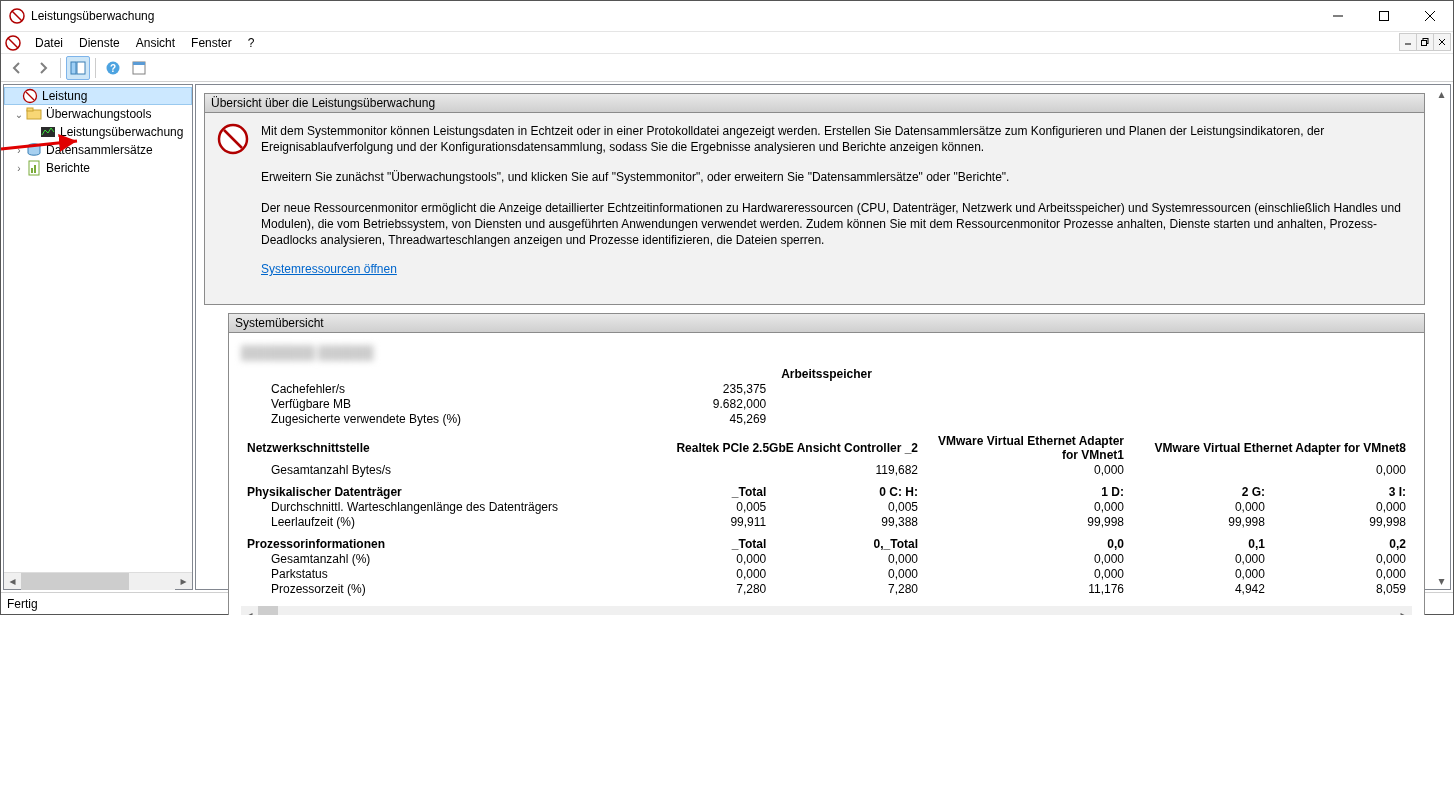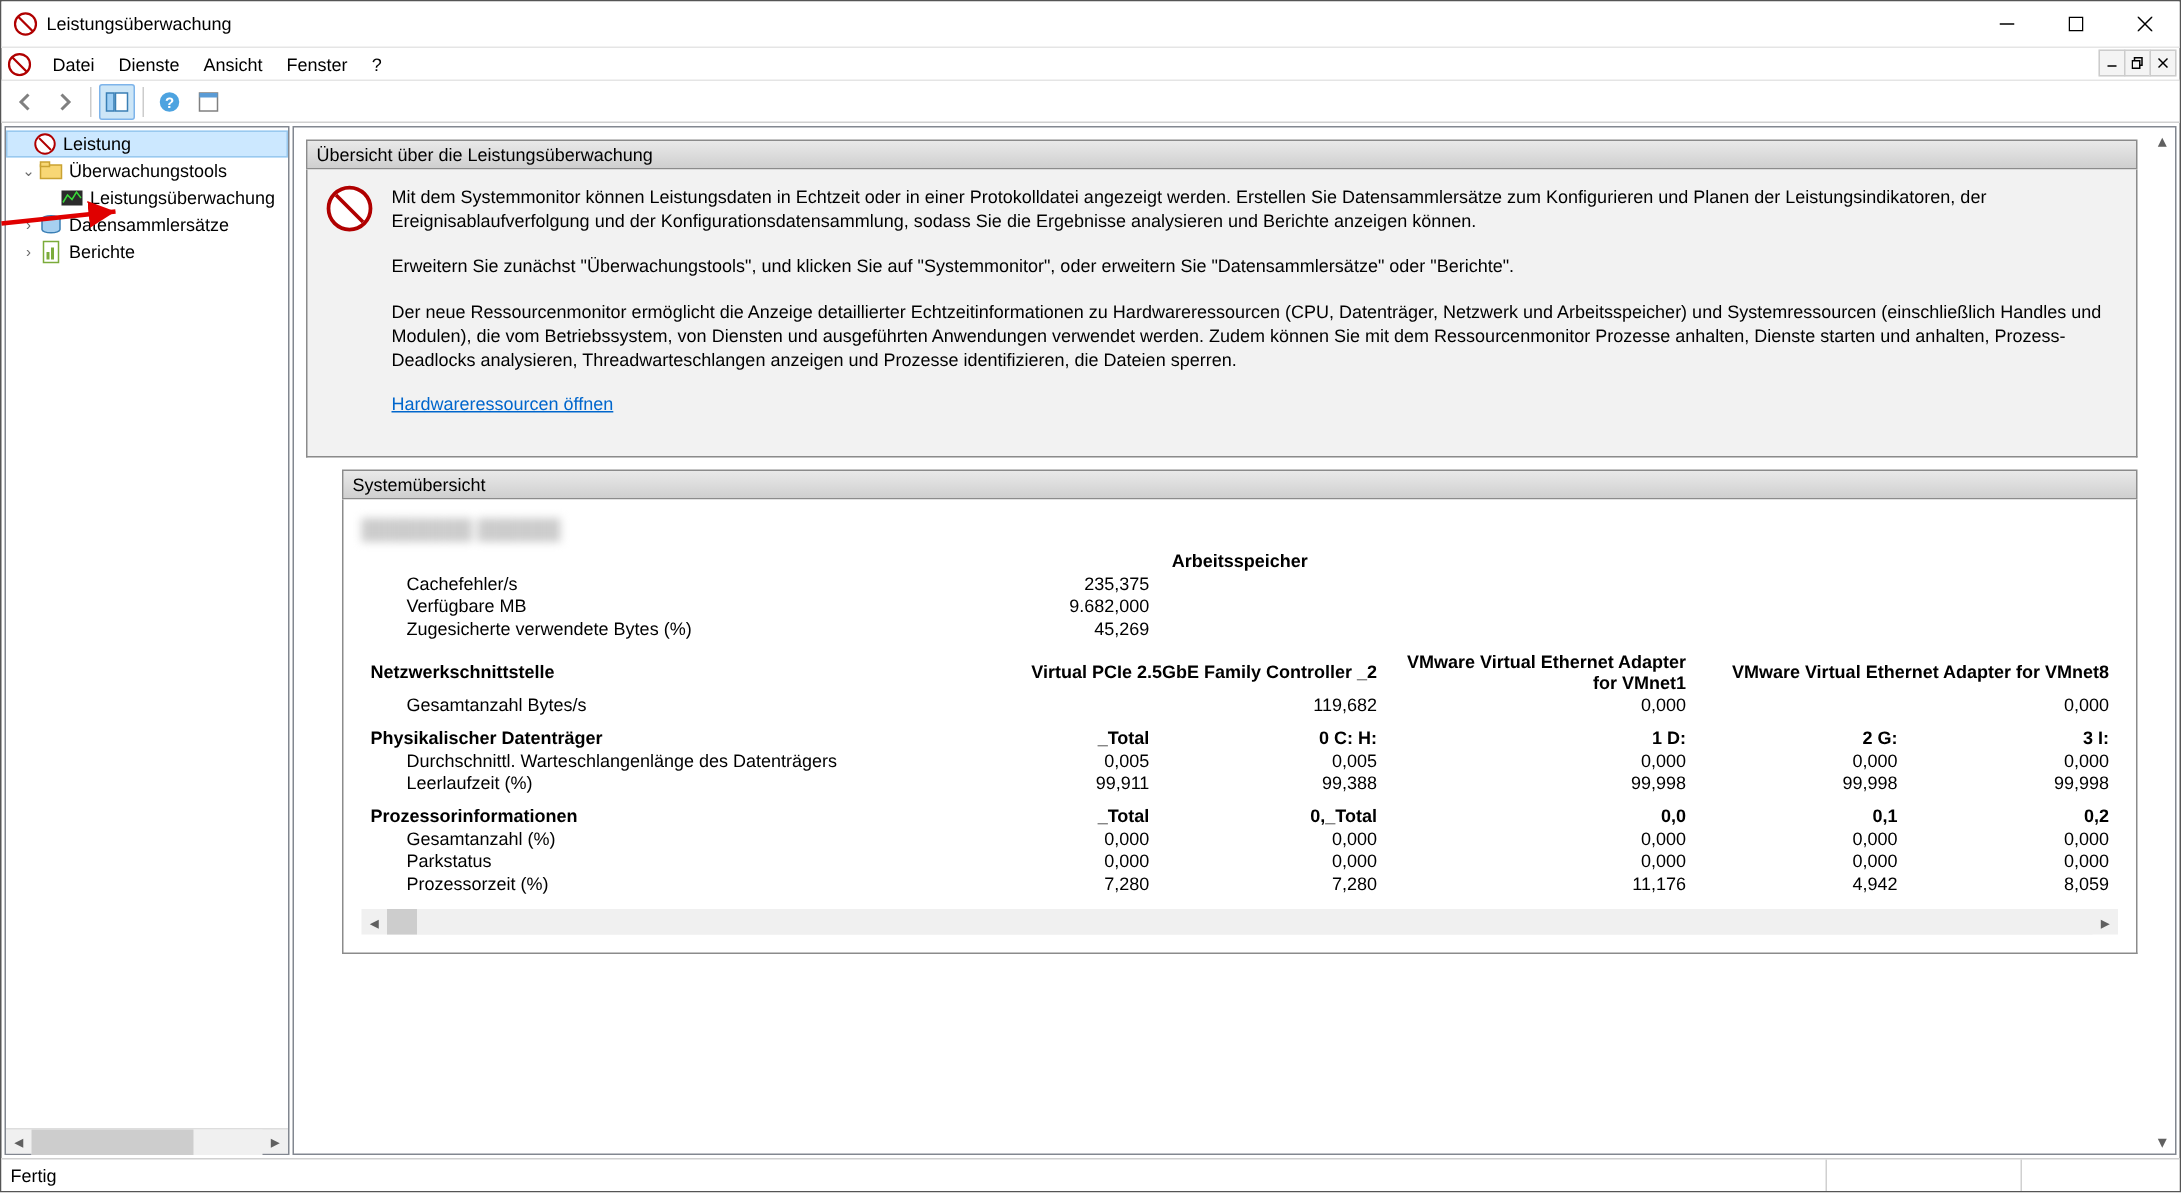--- a/index.html
+++ b/index.html
@@ -6,21 +6,21 @@
   body {
     margin: 0;
     font-family: "Segoe UI", Tahoma, sans-serif;
     font-size: 12px;
     background: #fff;
     color: #000;
     overflow: hidden;
   }
   .window {
     width: 1454px;
-    height: 795px;
+    height: 615px;
     border: 1px solid #555;
     position: relative;
     display: flex;
     flex-direction: column;
     box-shadow: 0 8px 24px rgba(0,0,0,.25);
     margin: 0;
   }
 
   
   .titlebar {
@@ -313,21 +313,21 @@
       </div>
       <div class="overview-box">
         <svg class="big-icon" viewBox="0 0 32 32">
           <circle cx="16" cy="16" r="14" fill="#fff" stroke="#b00000" stroke-width="2.5"></circle>
           <line x1="7" y1="7" x2="25" y2="25" stroke="#b00000" stroke-width="2.5"></line>
         </svg>
         <div class="overview-text">
           <p>Mit dem Systemmonitor können Leistungsdaten in Echtzeit oder in einer Protokolldatei angezeigt werden. Erstellen Sie Datensammlersätze zum Konfigurieren und Planen der Leistungsindikatoren, der Ereignisablaufverfolgung und der Konfigurationsdatensammlung, sodass Sie die Ergebnisse analysieren und Berichte anzeigen können.</p>
           <p>Erweitern Sie zunächst "Überwachungstools", und klicken Sie auf "Systemmonitor", oder erweitern Sie "Datensammlersätze" oder "Berichte".</p>
           <p>Der neue Ressourcenmonitor ermöglicht die Anzeige detaillierter Echtzeitinformationen zu Hardwareressourcen (CPU, Datenträger, Netzwerk und Arbeitsspeicher) und Systemressourcen (einschließlich Handles und Modulen), die vom Betriebssystem, von Diensten und ausgeführten Anwendungen verwendet werden. Zudem können Sie mit dem Ressourcenmonitor Prozesse anhalten, Dienste starten und anhalten, Prozess-Deadlocks analysieren, Threadwarteschlangen anzeigen und Prozesse identifizieren, die Dateien sperren.</p>
-          <a>Hardwareressourcen öffnen</a>
+          <a>Systemressourcen öffnen</a>
         </div>
       </div>
 
       <div class="sys-panel">
         <div class="panel-header">
           <span>Systemübersicht</span>
         </div>
         <div class="sys-body">
           <div class="blurred">████████ ██████</div>
 
@@ -356,21 +356,21 @@
               <td colspan="4"></td>
             </tr>
             <tr>
               <td class="label indent">Zugesicherte verwendete Bytes (%)</td>
               <td class="num">45,269</td>
               <td colspan="4"></td>
             </tr>
 
             <tr class="group heads">
               <td class="label">Netzwerkschnittstelle</td>
-              <td class="num" colspan="2">Virtual PCIe 2.5GbE Family Controller _2</td>
+              <td class="num" colspan="2">Realtek PCIe 2.5GbE Ansicht Controller _2</td>
               <td class="num">VMware Virtual Ethernet Adapter for VMnet1</td>
               <td class="num" colspan="2">VMware Virtual Ethernet Adapter for VMnet8</td>
             </tr>
             <tr>
               <td class="label indent">Gesamtanzahl Bytes/s</td>
               <td class="num" colspan="2">119,682</td>
               <td class="num">0,000</td>
               <td class="num" colspan="2">0,000</td>
             </tr>
 

